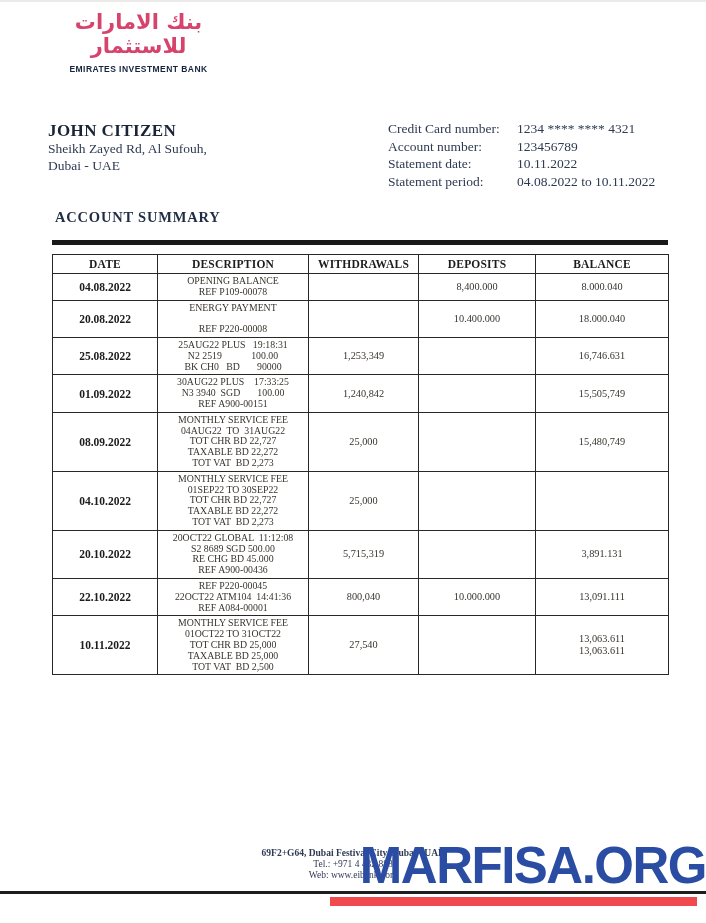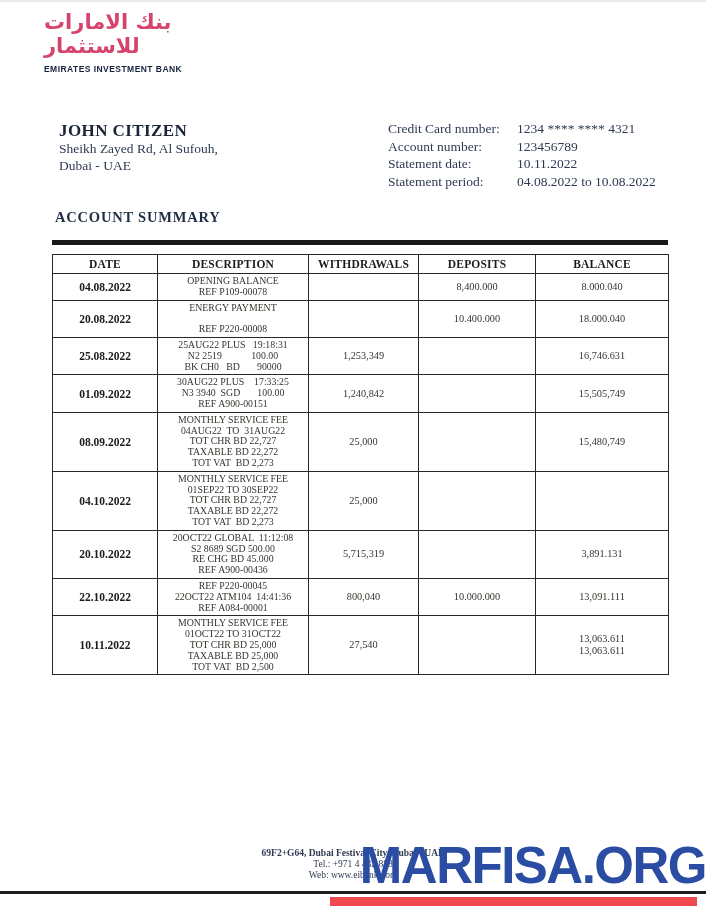--- a/index.html
+++ b/index.html
@@ -10,28 +10,28 @@
     --wm-blue:#2a4da3;
     --wm-red:#f0494e;
   }
   *{margin:0;padding:0;box-sizing:border-box;}
   html,body{background:#ffffff;}
   body{width:706px;height:923px;position:relative;overflow:hidden;
        font-family:"Liberation Serif","DejaVu Serif",serif;}
   .page{position:absolute;inset:0;background:#fff;border-top:2px solid #eceae8;}
 
   
-  .logo-block{position:absolute;left:44px;top:8px;width:165px;text-align:left;}
+  .logo-block{position:absolute;left:56px;top:8px;width:165px;text-align:center;}
   .logo-ar{font-family:"DejaVu Sans",sans-serif;font-weight:bold;
            color:var(--brand-pink);font-size:21px;line-height:24px;direction:rtl;}
   .logo-caption{margin-top:6px;font-family:"Liberation Sans","DejaVu Sans",sans-serif;
            font-weight:bold;font-size:8.5px;letter-spacing:.45px;color:#16233e;}
 
   
-  .customer{position:absolute;left:59px;top:119px;color:var(--ink);}
+  .customer{position:absolute;left:48px;top:119px;color:var(--ink);}
   .customer .name{font-size:17px;font-weight:bold;color:#1a2436;letter-spacing:.4px;line-height:20px;}
   .customer .addr{font-size:13.5px;line-height:16.5px;}
 
   
   .info{position:absolute;left:388px;top:118px;color:var(--ink);font-size:13.5px;}
   .info-row{display:flex;line-height:17.5px;}
   .info-label{width:129px;}
   .info-value{white-space:nowrap;}
 
   
@@ -92,21 +92,21 @@
     <div class="info-row">
       <div class="info-label">Account number:</div>
       <div class="info-value">123456789</div>
     </div>
     <div class="info-row">
       <div class="info-label">Statement date:</div>
       <div class="info-value">10.11.2022</div>
     </div>
     <div class="info-row">
       <div class="info-label">Statement period:</div>
-      <div class="info-value">04.08.2022 to 10.08.2022</div>
+      <div class="info-value">04.08.2022 to 10.11.2022</div>
     </div>
   </div>
 
   <div class="summary-title">ACCOUNT SUMMARY</div>
   <div class="thick-rule"></div>
 
   <div class="table-wrap">
     <table>
       <colgroup>
         <col style="width:105px">

